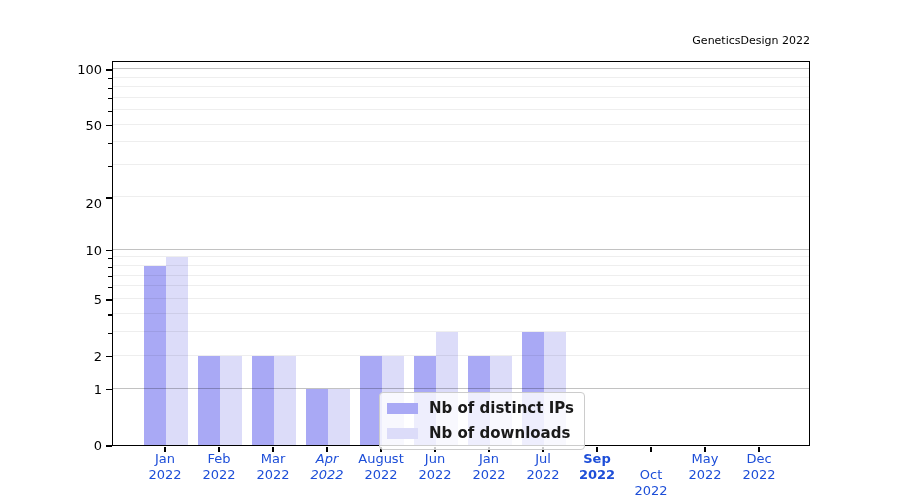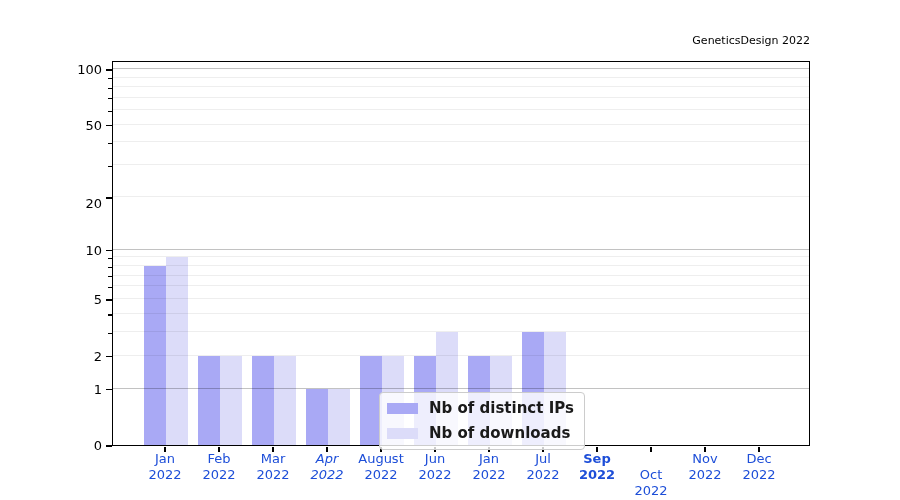--- a/index.html
+++ b/index.html
@@ -197,21 +197,21 @@
       <div>Sep</div>
       <div>2022</div>
     </div>
     <div class="xtick-mark" style="left: 650.4px;"></div>
     <div class="xtick-label" style="left: 621px; margin-top: 16px;">
       <div>Oct</div>
       <div>2022</div>
     </div>
     <div class="xtick-mark" style="left: 704.4px;"></div>
     <div class="xtick-label" style="left: 675px;">
-      <div>Nov</div>
+      <div>May</div>
       <div>2022</div>
     </div>
     <div class="xtick-mark" style="left: 758.4px;"></div>
     <div class="xtick-label" style="left: 729px;">
       <div>Dec</div>
       <div>2022</div>
     </div>
   </div>
 
 </body></html>

